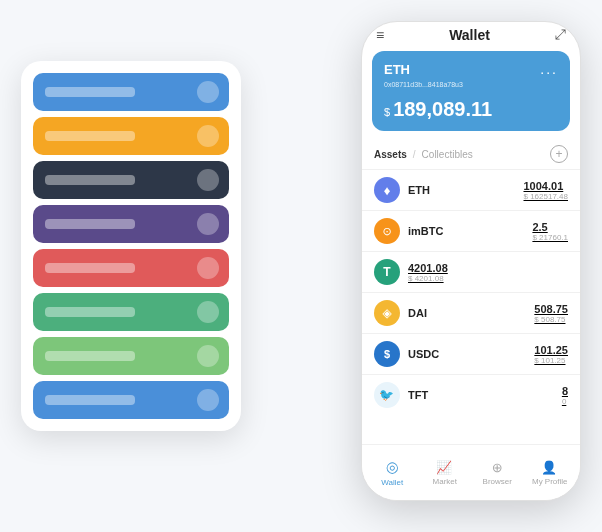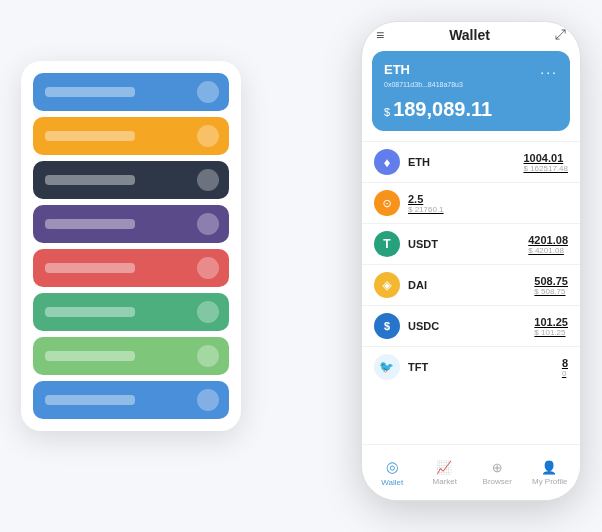--- a/index.html
+++ b/index.html
@@ -382,43 +382,53 @@
         <div class="eth-card-header">
           <span class="eth-card-name">ETH</span>
           <span class="eth-card-dots">...</span>
         </div>
         <div class="eth-card-address">0x08711d3b...8418a78u3</div>
         <div class="eth-card-balance">
           <span class="eth-card-currency">$</span><span>189,089.11</span>
         </div>
       </div>
 
+      <div class="assets-header">
+        <div class="assets-tabs">
+          <span class="assets-tab-active">Assets</span>
+          <span class="assets-tab-divider">/</span>
+          <span class="assets-tab-inactive">Collectibles</span>
+        </div>
+        <div class="assets-add">
+          <span>+</span>
+        </div>
+      </div>
 
       <div class="asset-list">
 
         <div class="asset-row">
           <div class="asset-icon" style="background:#627eea; color:white; font-size:13px;">♦</div>
           <span class="asset-name">ETH</span>
           <div class="asset-amounts">
             <div class="asset-amount">1004.01</div>
             <div class="asset-usd">$ 162517.48</div>
           </div>
         </div>
 
         <div class="asset-row">
           <div class="asset-icon" style="background:#f7931a; color:white; font-size:11px;">⊙</div>
+          <span class="asset-name">imBTC</span>
           <div class="asset-amounts">
             <div class="asset-amount">2.5</div>
             <div class="asset-usd">$ 21760.1</div>
           </div>
         </div>
 
         <div class="asset-row">
           <div class="asset-icon" style="background:#26a17b; color:white; font-weight:bold; font-size:12px;">T</div>
-          <span class="asset-name">USDT</span>
           <div class="asset-amounts">
             <div class="asset-amount">4201.08</div>
             <div class="asset-usd">$ 4201.08</div>
           </div>
         </div>
 
         <div class="asset-row">
           <div class="asset-icon" style="background:#f4b731; color:white; font-size:12px;">◈</div>
           <span class="asset-name">DAI</span>
           <div class="asset-amounts">

